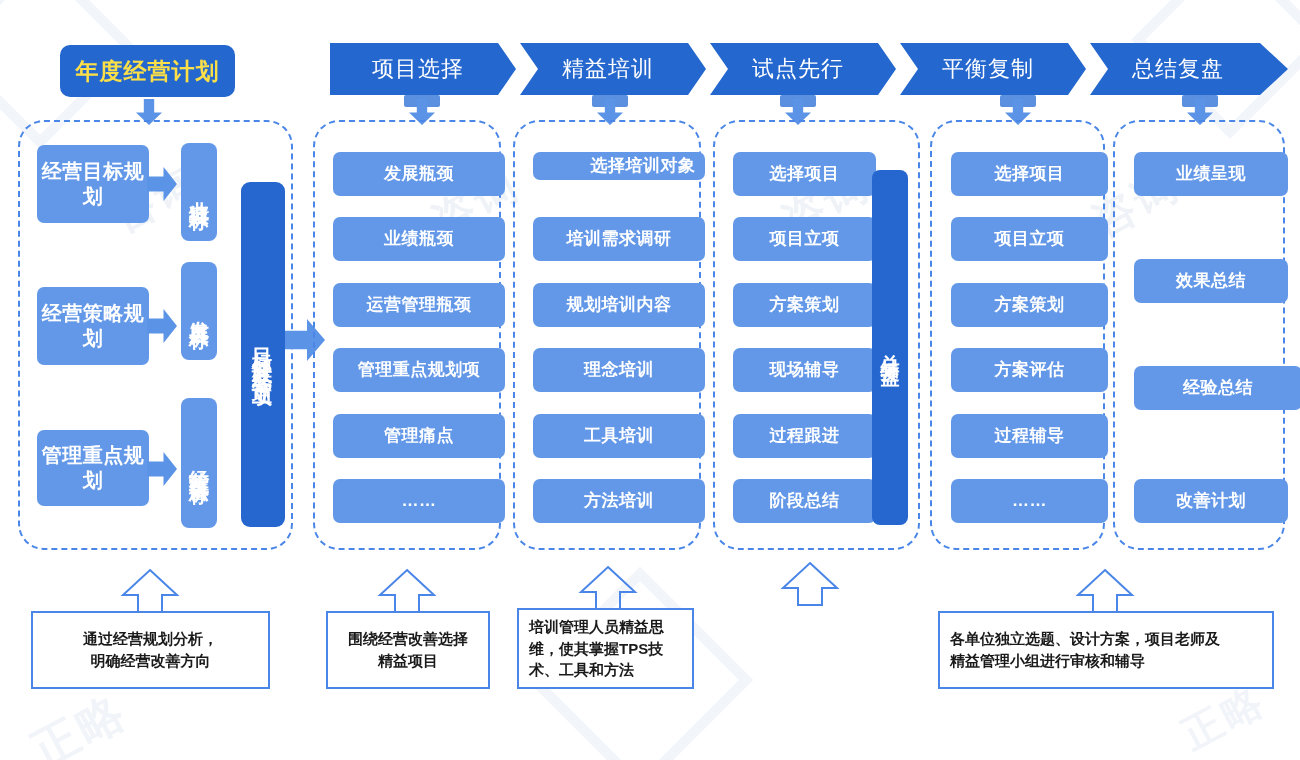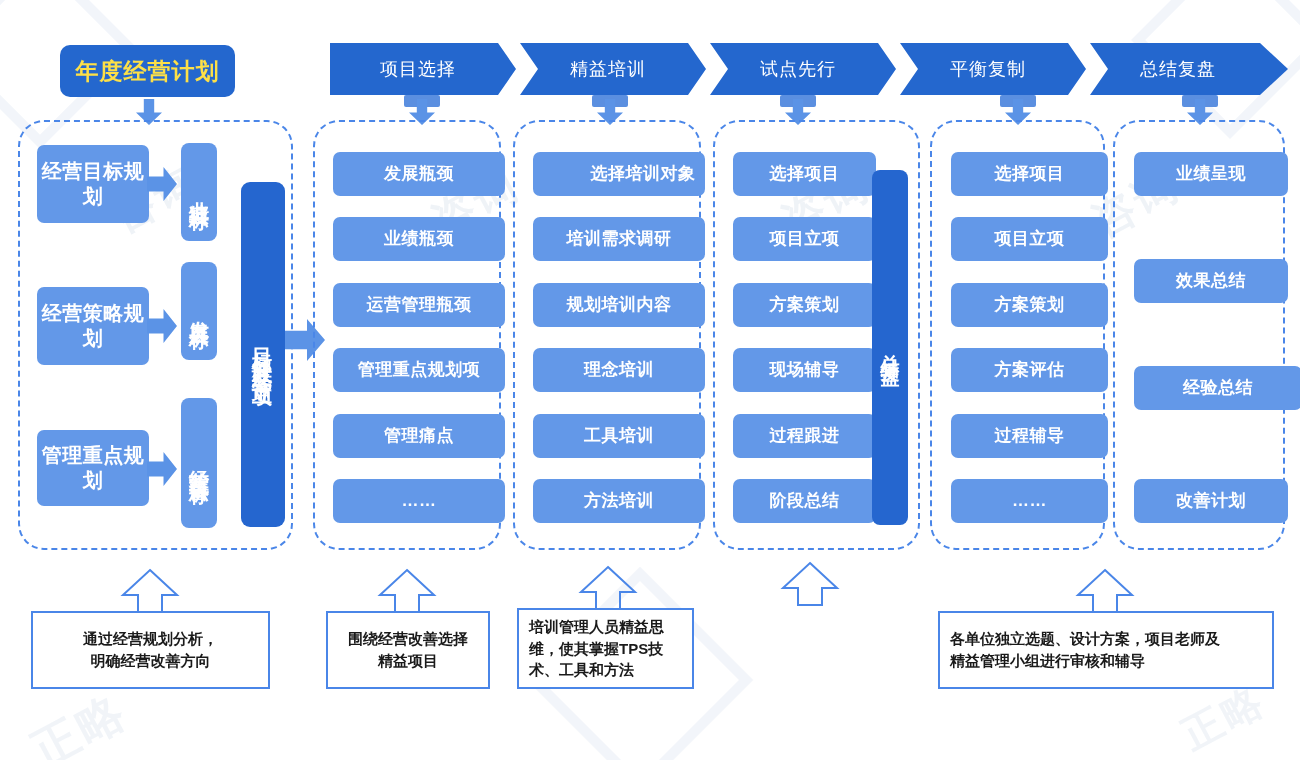--- a/index.html
+++ b/index.html
@@ -25,21 +25,21 @@
   
   .head-pill{
     background:#2467ce;color:#fde047;border-radius:10px;
     font-size:23px;font-weight:700;letter-spacing:1px;
   }
 
   
   .banner-wrap{position:absolute;left:330px;top:43px;width:958px;height:52px;}
   .banner-seg{
     position:absolute;top:0;height:52px;background:#2467ce;
-    color:#fff;font-size:18px;font-weight:500;letter-spacing:1px;
+    color:#fff;font-size:22px;font-weight:500;letter-spacing:1px;
     display:flex;align-items:center;justify-content:center;
   }
   .banner-seg span{position:relative;z-index:3;padding-right:10px;}
   .chev-notch{
     position:absolute;top:0;width:40px;height:52px;background:#ffffff;
     z-index:2;
     clip-path:polygon(0 0, 22px 0, 40px 50%, 22px 100%, 0 100%, 18px 50%);
   }
   .banner-tab{position:absolute;height:12px;background:#5b8fe0;border-radius:2px;top:95px;}
 
@@ -207,21 +207,21 @@
     <span>管理重点规划项</span>
     </div>
   <div class="abs bx sm" style="left:321px;top:414px;width:172px;height:44px;">
     <span>管理痛点</span>
     </div>
   <div class="abs bx sm" style="left:321px;top:479px;width:172px;height:44px;">
     <span>……</span>
     </div>
 
   <div class="abs col-dash" style="left:513px;top:120px;width:188px;height:430px;"></div>
-  <div class="abs bx sm" style="left:521px;top:152px;width:172px;height:44px;padding-left:48px;">
+  <div class="abs bx sm" style="left:521px;top:152px;width:172px;height:28px;padding-left:48px;">
     <span>选择培训对象</span>
     </div>
   <div class="abs bx sm" style="left:521px;top:217px;width:172px;height:44px;">
     <span>培训需求调研</span>
     </div>
   <div class="abs bx sm" style="left:521px;top:283px;width:172px;height:44px;">
     <span>规划培训内容</span>
     </div>
   <div class="abs bx sm" style="left:521px;top:348px;width:172px;height:44px;">
     <span>理念培训</span>

